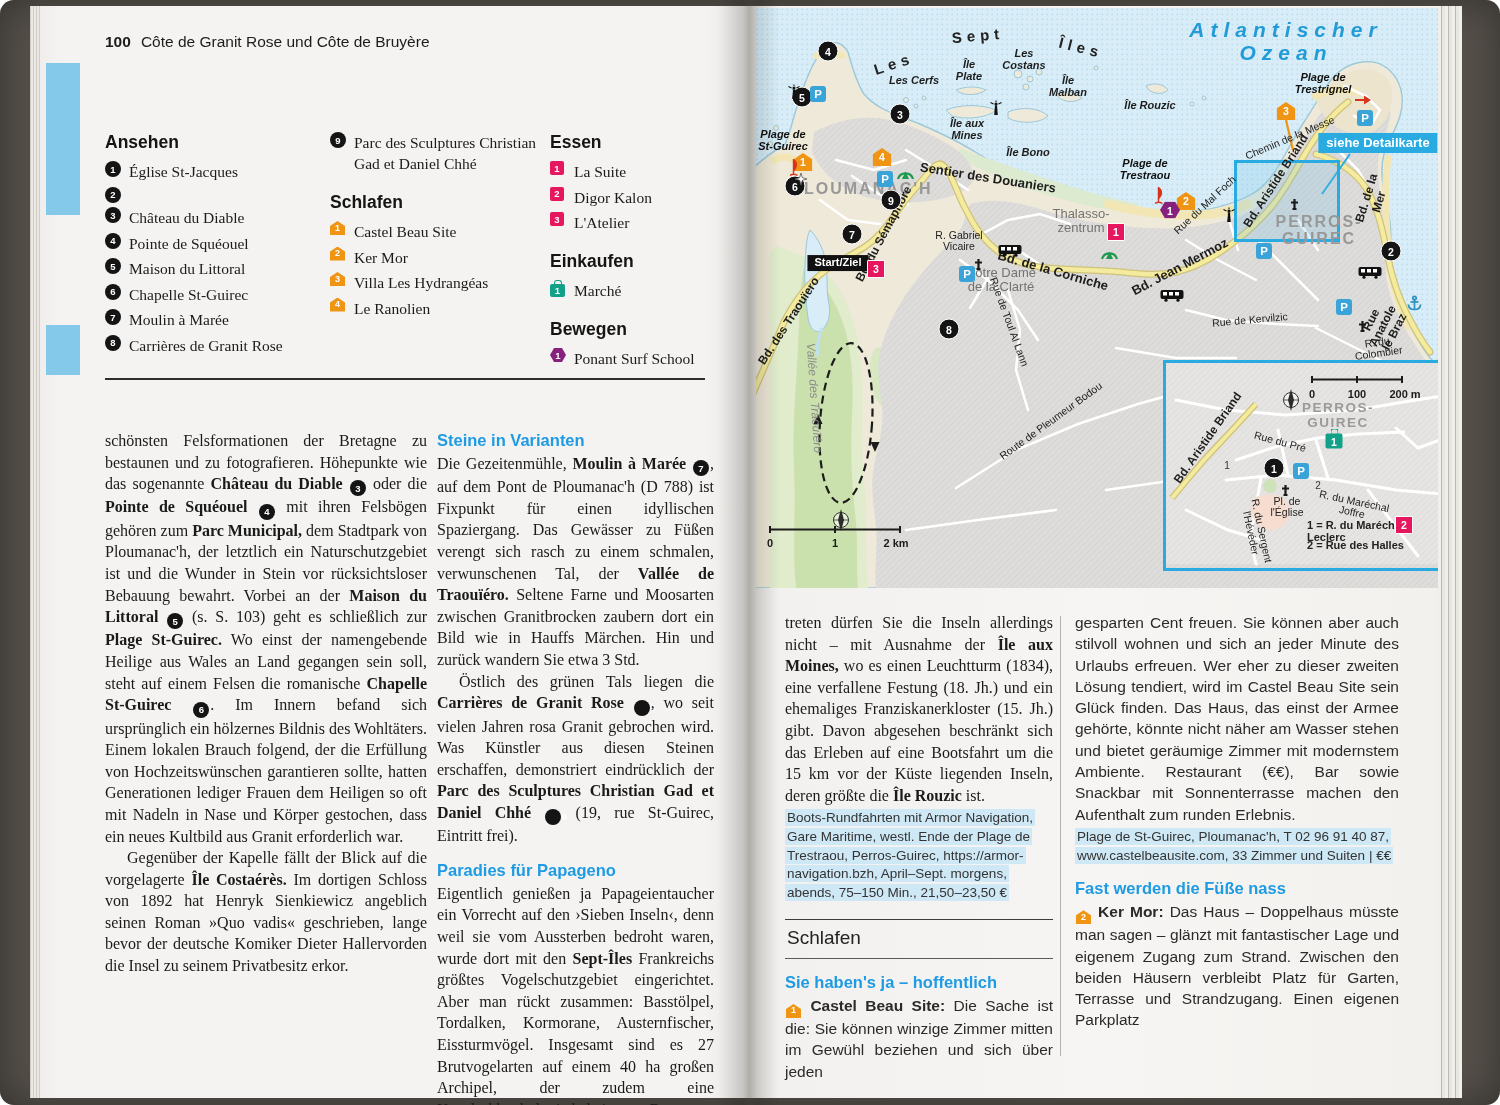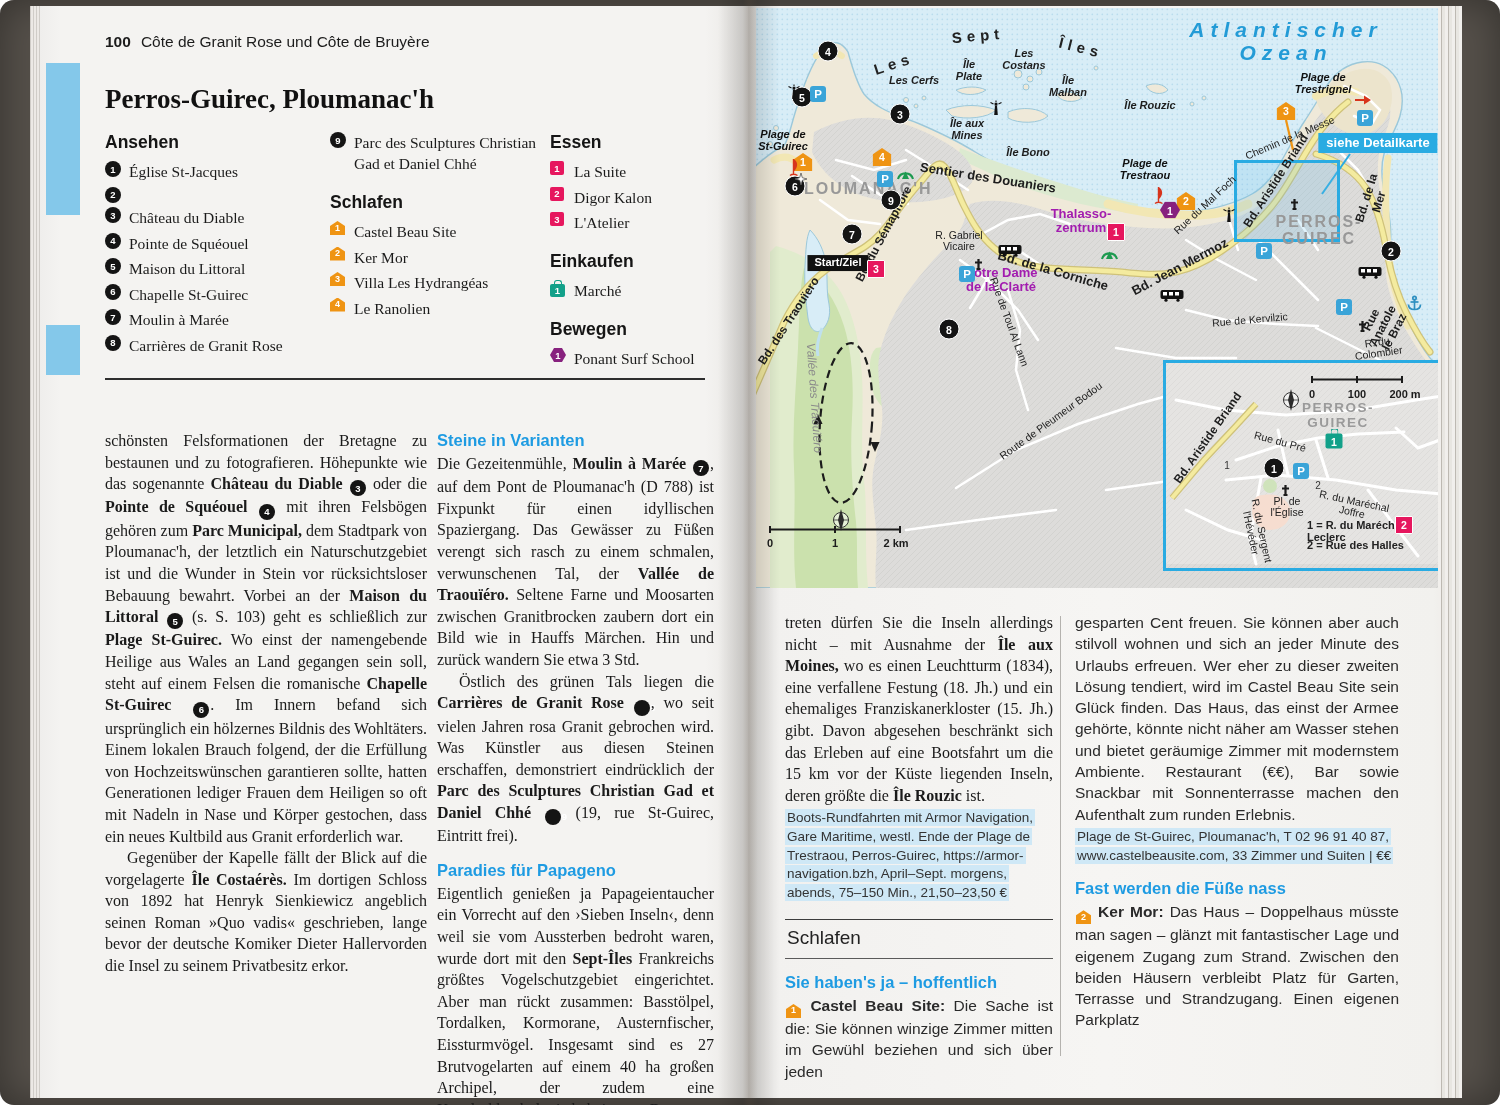--- a/index.html
+++ b/index.html
@@ -70,21 +70,21 @@
   .ocean{color:#1a97d5;font-style:italic;font-size:21px;letter-spacing:6px;font-weight:bold;opacity:.95;}
   .sea{font-weight:bold;font-size:15px;letter-spacing:5px;color:#222;}
   .isl{font-style:italic;font-weight:bold;font-size:11px;color:#1d1d1d;}
   .beach{font-style:italic;font-weight:bold;font-size:11px;color:#111;}
   .town{color:#989898;font-weight:bold;font-size:16px;letter-spacing:2px;}
   .townsm{color:#9a9a9a;font-weight:bold;font-size:13.5px;letter-spacing:1.5px;}
   .st{font-size:10.5px;color:#222;}
   .stb{font-size:12px;font-weight:bold;color:#1d1d1d;}
   .stb2{font-size:13px;font-weight:bold;color:#1d1d1d;}
   .valley{font-size:12px;font-style:italic;color:#8b8b8b;}
-  .poi{font-size:13px;font-weight:bold;color:#a21caf;}
+  .poi{font-size:13px;font-weight:normal;color:#737373;}
   .stnum{font-size:10px;color:#333;}
   .legend{font-size:11px;font-weight:bold;color:#222;}
   .scale{font-size:11px;font-weight:bold;color:#1c1c1c;}
   .startziel{background:#111;color:#fff;font-weight:bold;font-size:11px;padding:2px 7px;white-space:nowrap;}
   .dk{background:#29abe2;color:#fff;font-weight:bold;font-size:13px;padding:3px 8px;white-space:nowrap;}
   .mk{position:absolute;display:flex;align-items:center;justify-content:center;transform:translate(-50%,-50%);
       font-family:"Liberation Sans",sans-serif;font-weight:bold;color:#fff;}
   .mk-black{width:19px;height:19px;border-radius:50%;background:#141414;border:1.5px solid #fff;font-size:10.5px;}
   .mk-house{width:19px;height:18px;background:#ef9413;clip-path:polygon(50% 0,100% 36%,100% 100%,0 100%,0 36%);font-size:10.5px;}
   .mk-pink{width:16px;height:16px;background:#e6175e;border:1px solid #fff;border-radius:1px;font-size:10.5px;}
@@ -101,21 +101,20 @@
 
 <div id="stage">
   <div class="book">
 
     <div class="page page-left">
       <div class="tab tab1"></div>
       <div class="tab tab2"></div>
       <div class="hdr">
         <span class="num">100</span><span>Côte de Granit Rose und Côte de Bruyère</span>
       </div>
-      <h1 class="ptitle">Perros-Guirec, Ploumanac'h</h1>
 
       <div class="listcol lc1" id="listcol1">
           <div class="lhead">Ansehen</div>
           <div class="litem">
             <span class="bg bg-black">1</span>
             <span class="btxt">Église St-Jacques</span>
           </div>
           <div class="litem">
             <span class="bg bg-black">2</span>
           </div>

